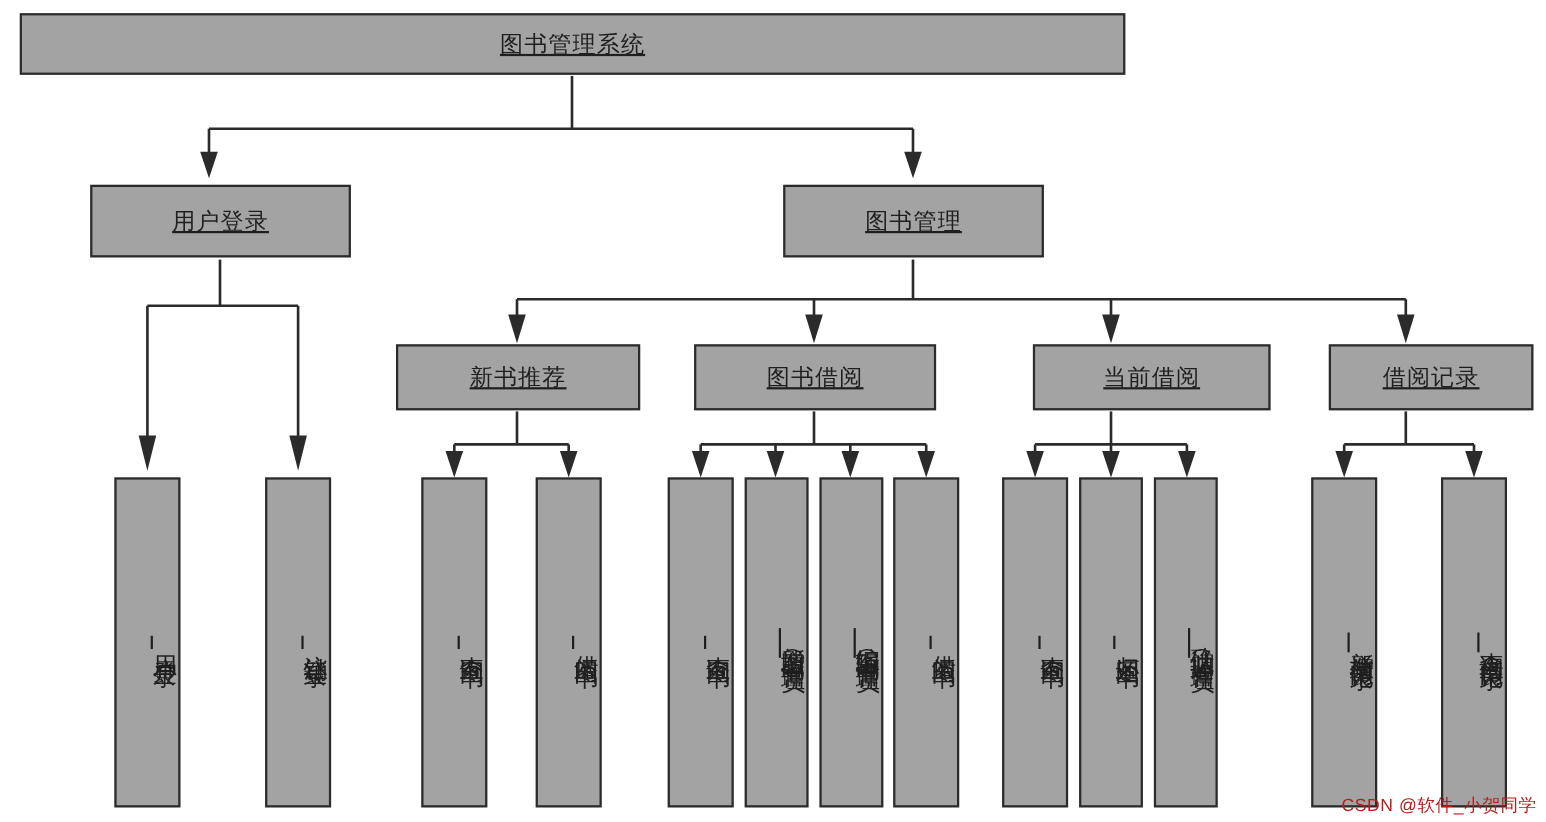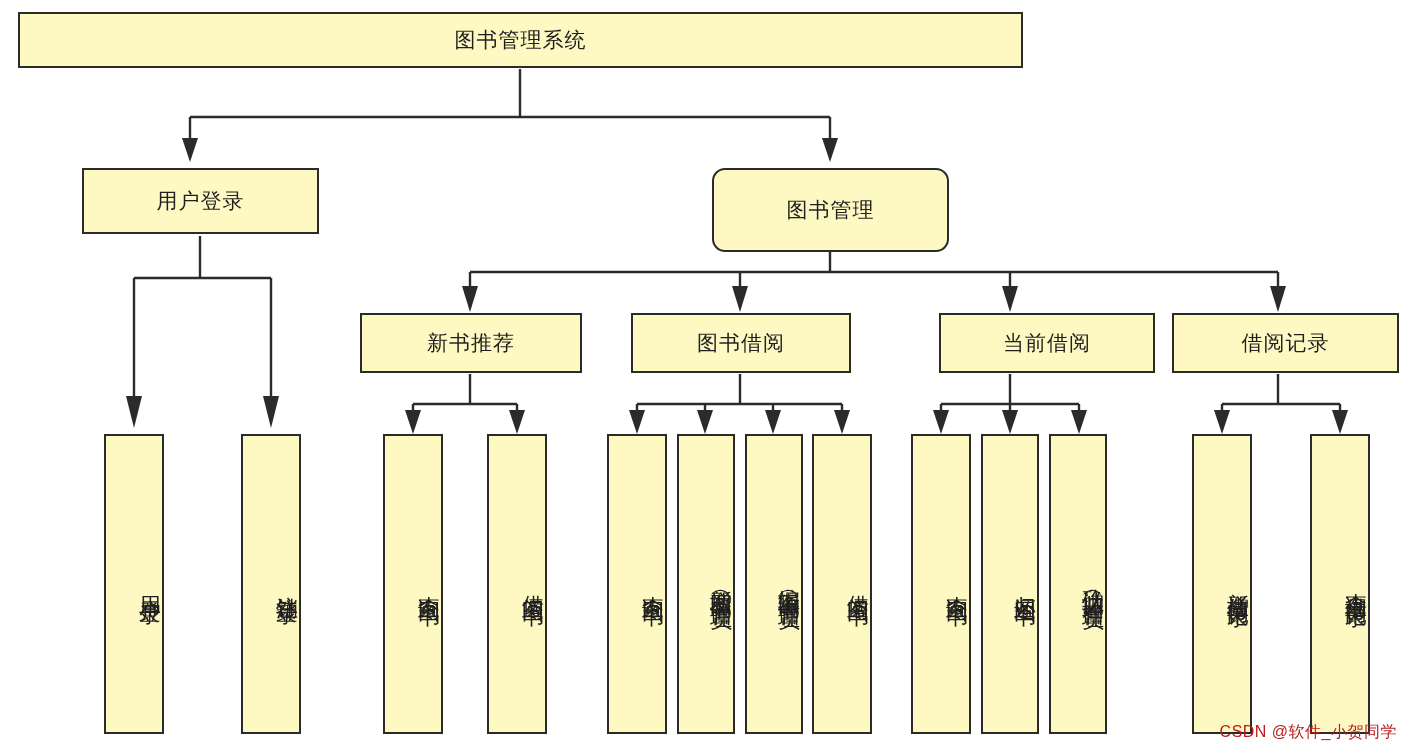--- a/index.html
+++ b/index.html
@@ -14,25 +14,26 @@
     position: relative;
     width: 1405px;
     height: 747px;
     background: #ffffff;
     overflow: hidden;
   }
   .node {
     position: absolute;
     box-sizing: border-box;
     border: 2px solid #2b2b2b;
-    background: #fef9c3;
+    background: #a3a3a3;
     display: flex;
     align-items: center;
     justify-content: center;
     color: #1f1f1f;
+    text-decoration: underline;
   }
   .node.h {
     font-size: 21px;
     letter-spacing: 1px;
   }
   .node.v {
     writing-mode: vertical-rl;
     text-orientation: upright;
     font-size: 22px;
     letter-spacing: 3px;
@@ -136,26 +137,26 @@
     <path class="wire" d="M1222,404 L1340,404"></path>
     <path class="wire" d="M1222,404 L1222,412"></path>
     <polygon class="arrowhead" points="1214,410 1230,410 1222,434"></polygon>
     <path class="wire" d="M1340,404 L1340,412"></path>
     <polygon class="arrowhead" points="1332,410 1348,410 1340,434"></polygon>
   </svg>
 
   <div class="node h root" style="left:18px; top:12px; width:1005px; height:56px;">图书管理系统</div>
 
   <div class="node h" style="left:82px; top:168px; width:237px; height:66px;">用户登录</div>
-  <div class="node h" style="left:712px; top:168px; width:237px; height:84px;border-radius:13px;">图书管理</div>
+  <div class="node h" style="left:712px; top:168px; width:237px; height:66px;">图书管理</div>
 
   <div class="node h" style="left:631px; top:313px; width:220px; height:60px;">图书借阅</div>
   <div class="node h" style="left:360px; top:313px; width:222px; height:60px;">新书推荐</div>
   <div class="node h" style="left:902px; top:313px; width:216px; height:60px;margin-left:37px;">当前借阅</div>
-  <div class="node h" style="left:1172px; top:313px; width:227px; height:60px;">借阅记录</div>
+  <div class="node h" style="left:1208px; top:313px; width:186px; height:60px;">借阅记录</div>
 
   <div class="node v" style="left:104px; top:434px; width:60px; height:300px;">
     <span class="vtext">用户登录</span>
   </div>
   <div class="node v" style="left:241px; top:434px; width:60px; height:300px;">
     <span class="vtext">注销登录</span>
   </div>
 
   <div class="node v" style="left:383px; top:434px; width:60px; height:300px;">
     <span class="vtext">查询图书</span>

